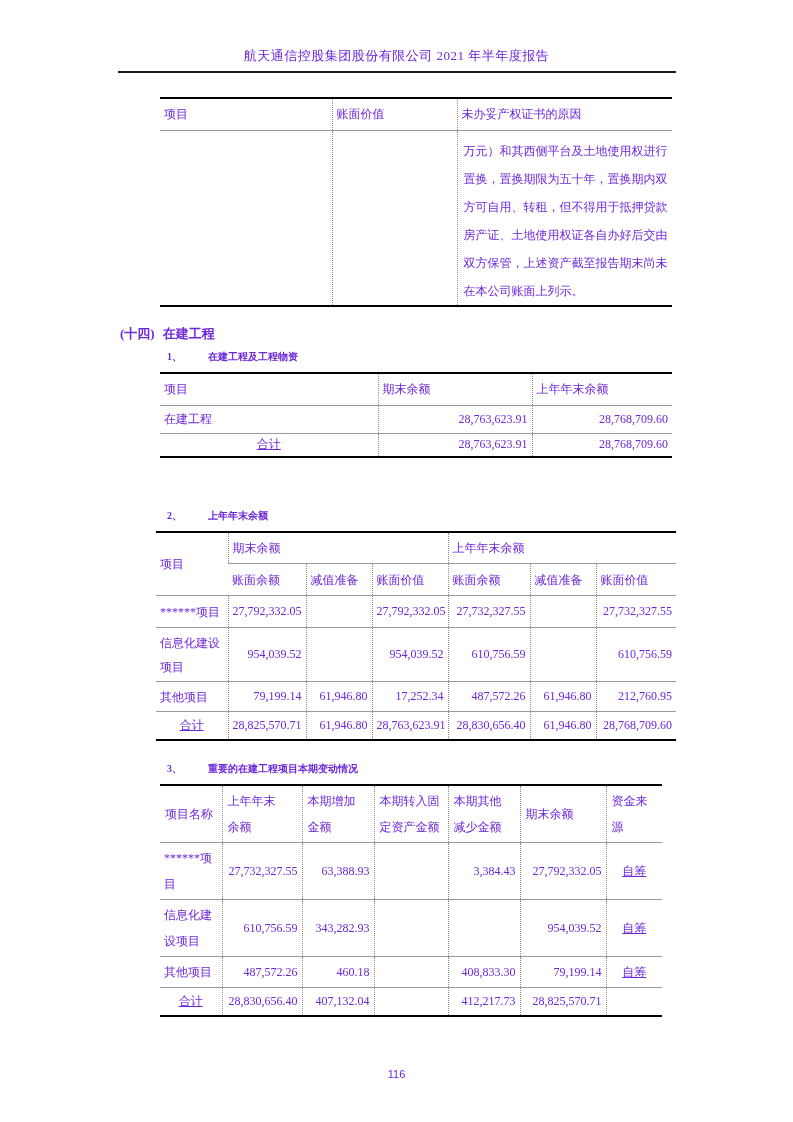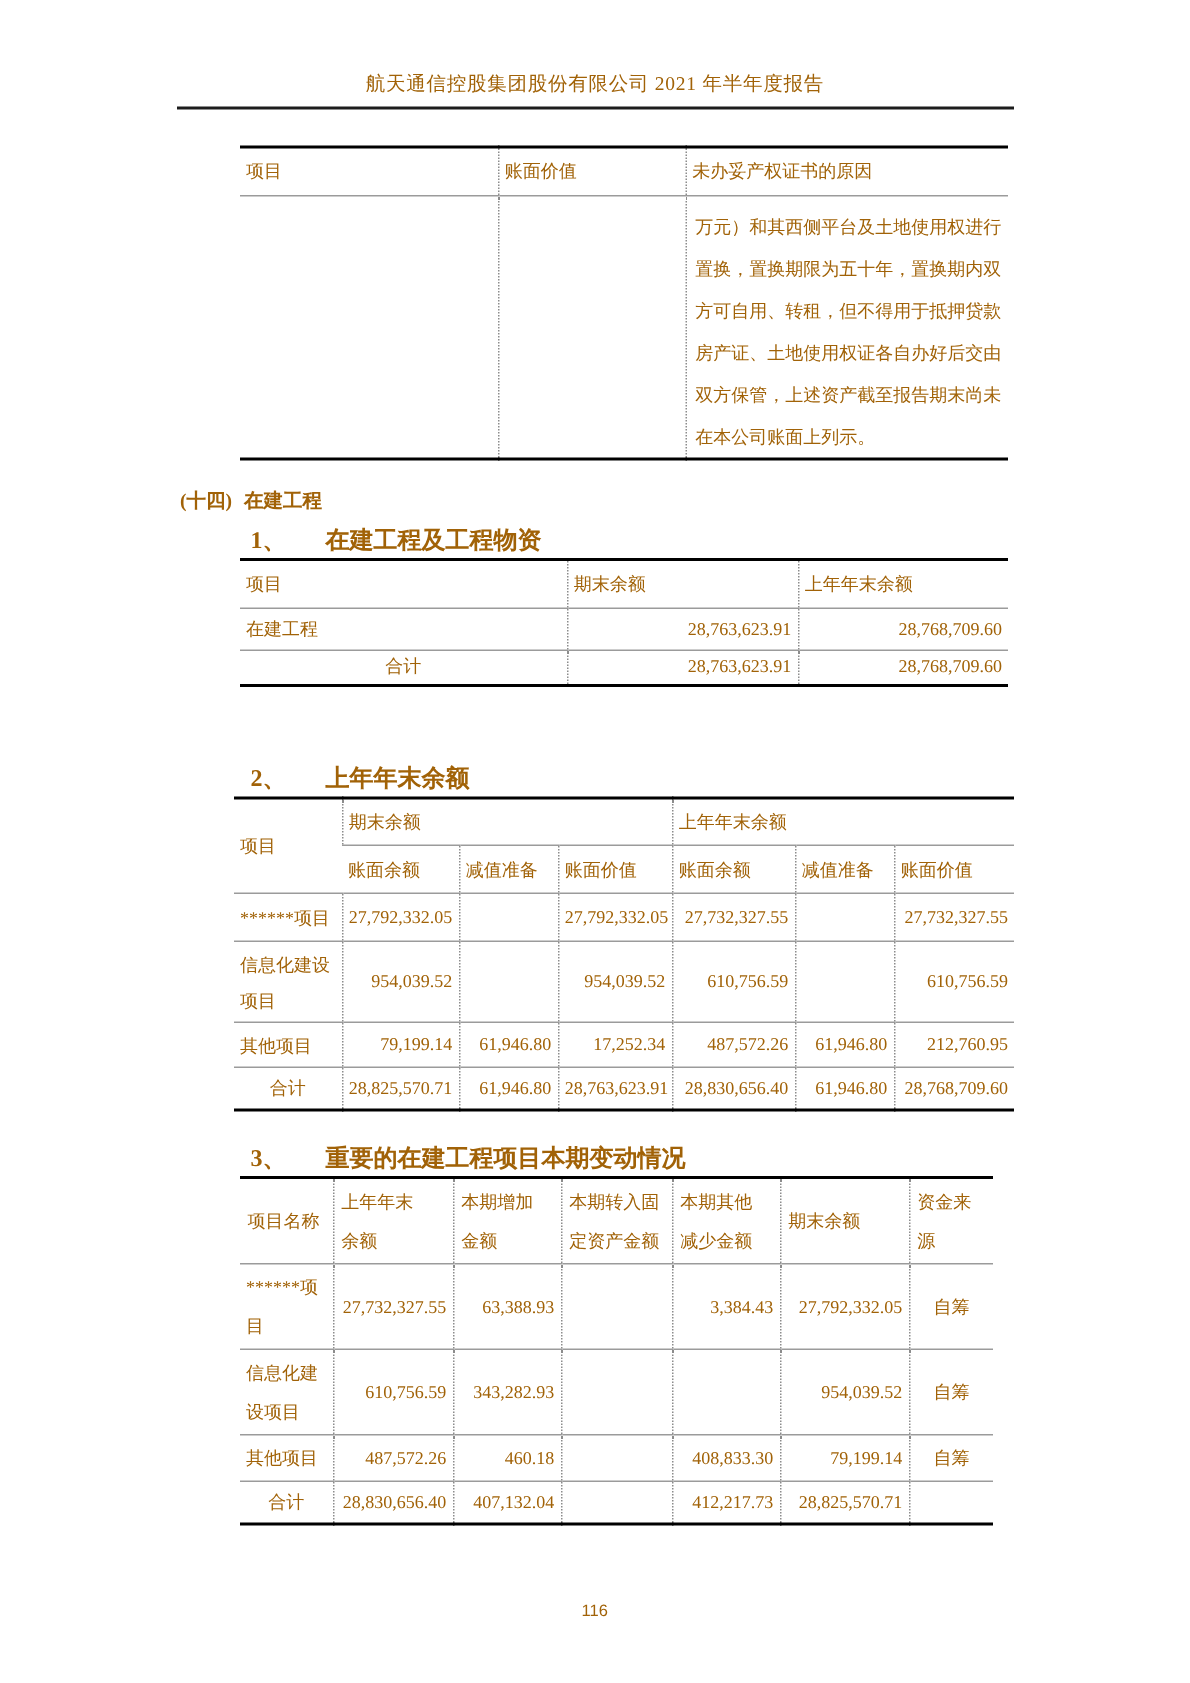--- a/index.html
+++ b/index.html
@@ -1,18 +1,18 @@
 <!DOCTYPE html>
 <html><head>
 <meta charset="utf-8">
 <style>
   html,body{margin:0;padding:0;background:#ffffff;}
   .page{
     position:relative;width:793px;height:1122px;background:#ffffff;
-    font-family:"Liberation Serif","DejaVu Serif",serif;color:#a16207;overflow:hidden;
+    font-family:"Liberation Serif","DejaVu Serif",serif;color:#6d28d9;overflow:hidden;
   }
   .report-title{
     position:absolute;top:47px;left:0;width:100%;text-align:center;
     font-size:13px;letter-spacing:.5px;
   }
   .header-rule{position:absolute;top:71px;left:118px;width:558px;border-top:2px solid #1c1c1c;height:0;}
 
   .doc-table{
     position:absolute;border-collapse:collapse;table-layout:fixed;
     font-size:12px;border-top:2px solid #000;border-bottom:2px solid #000;
@@ -20,31 +20,31 @@
   .doc-table th,.doc-table td{
     font-weight:normal;padding:2px 4px;vertical-align:middle;
     border-left:1px dotted #8c8c8c;border-top:1px solid #9b9b9b;
     overflow:hidden;
   }
   .doc-table tr>*:first-child{border-left:none;}
   .doc-table tr:first-child>*{border-top:none;}
   .doc-table th{text-align:left;}
   .num{text-align:right;padding-right:4px;}
   .item{text-align:left;padding-left:6px;}
-  .ctr{text-align:center;}
+  .ctr{text-align:center;text-decoration:underline;}
 
   
   #ptable{top:97px;left:160px;width:512px;}
   #ptable .para-cell{vertical-align:top;padding:6px 5px 0 6px;}
   .para-line{line-height:28px;white-space:nowrap;}
 
   
   .sec-head{position:absolute;left:120px;top:325px;font-size:13px;font-weight:bold;}
   .sec-head .sec-num{margin-right:8px;}
-  .sub-head{position:absolute;font-size:16px;font-weight:bold;}
+  .sub-head{position:absolute;font-size:10px;font-weight:bold;}
   .sub-head .sub-num{display:inline-block;margin-right:26px;}
   #h1{left:167px;top:350px;}
   #h2{left:167px;top:509px;}
   #h3{left:167px;top:762px;}
 
   #t1{top:372px;left:160px;width:512px;}
   #t2{top:531px;left:156px;width:520px;}
   #t3{top:784px;left:160px;width:502px;}
   #t3 th{white-space:pre-line;line-height:26px;padding:2px 5px;}
   #t2 th{line-height:26px;}

